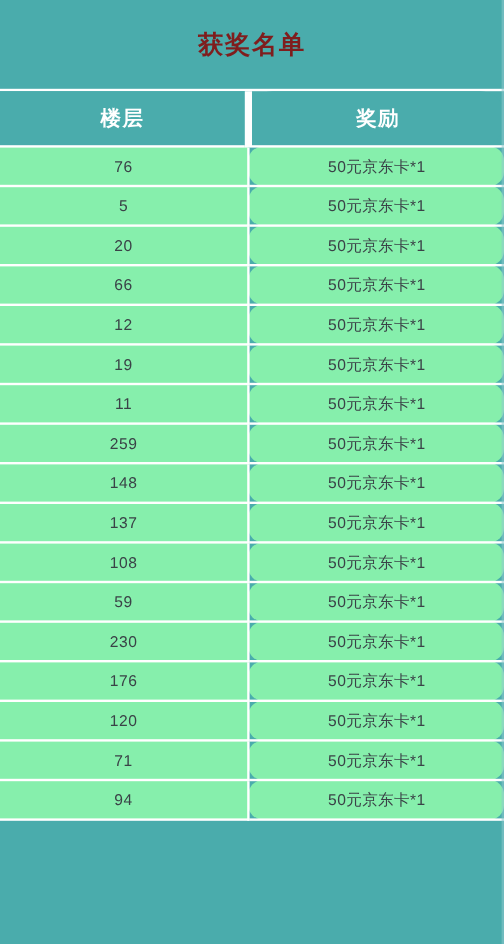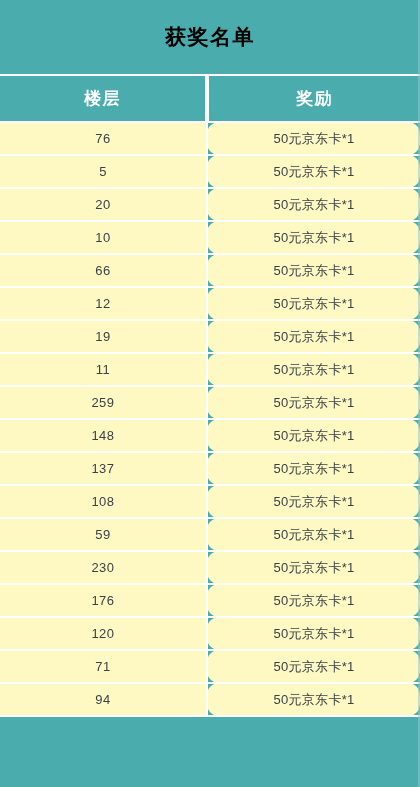--- a/index.html
+++ b/index.html
@@ -22,21 +22,21 @@
     box-sizing: border-box;
     background: #4aacac;
     overflow: hidden;
     position: relative;
   }
 
   
   .panel-title {
     height: 76px;
     background: #4aacac;
-    color: #000000;
+    color: #7f1d1d;
     font-size: 21px;
     font-weight: bold;
     letter-spacing: 1.5px;
     display: flex;
     align-items: center;
     justify-content: center;
     box-sizing: border-box;
     border-bottom: 2px solid #ffffff;
   }
 
@@ -53,31 +53,31 @@
   .winners-table thead th {
     height: 45px;
     background: #4aacac;
     color: #ffffff;
     font-size: 17px;
     font-weight: bold;
     letter-spacing: 1.2px;
     text-align: center;
     vertical-align: middle;
     padding: 0;
-    border-right: 4px solid #ffffff;
+    border-right: 6px solid #ffffff;
     border-bottom: 2px solid #ffffff;
   }
   .winners-table thead th:last-child {
     border-right: none;
     border-radius: 20px;
   }
 
   .winners-table tbody td {
     height: 31px;
-    background: #fef9c3;
+    background: #86efac;
     color: #3a4247;
     font-size: 13px;
     text-align: center;
     vertical-align: middle;
     padding: 0;
     border-right: 2px solid #ffffff;
     border-bottom: 2px solid #ffffff;
     white-space: nowrap;
   }
   .winners-table tbody td:last-child {
@@ -121,24 +121,20 @@
         <tr>
           <td class="cell-floor">76</td>
           <td class="cell-reward">50元京东卡*1</td>
         </tr>
         <tr>
           <td class="cell-floor">5</td>
           <td class="cell-reward">50元京东卡*1</td>
         </tr>
         <tr>
           <td class="cell-floor">20</td>
-          <td class="cell-reward">50元京东卡*1</td>
-        </tr>
-        <tr>
-          <td class="cell-floor">10</td>
           <td class="cell-reward">50元京东卡*1</td>
         </tr>
         <tr>
           <td class="cell-floor">66</td>
           <td class="cell-reward">50元京东卡*1</td>
         </tr>
         <tr>
           <td class="cell-floor">12</td>
           <td class="cell-reward">50元京东卡*1</td>
         </tr>

